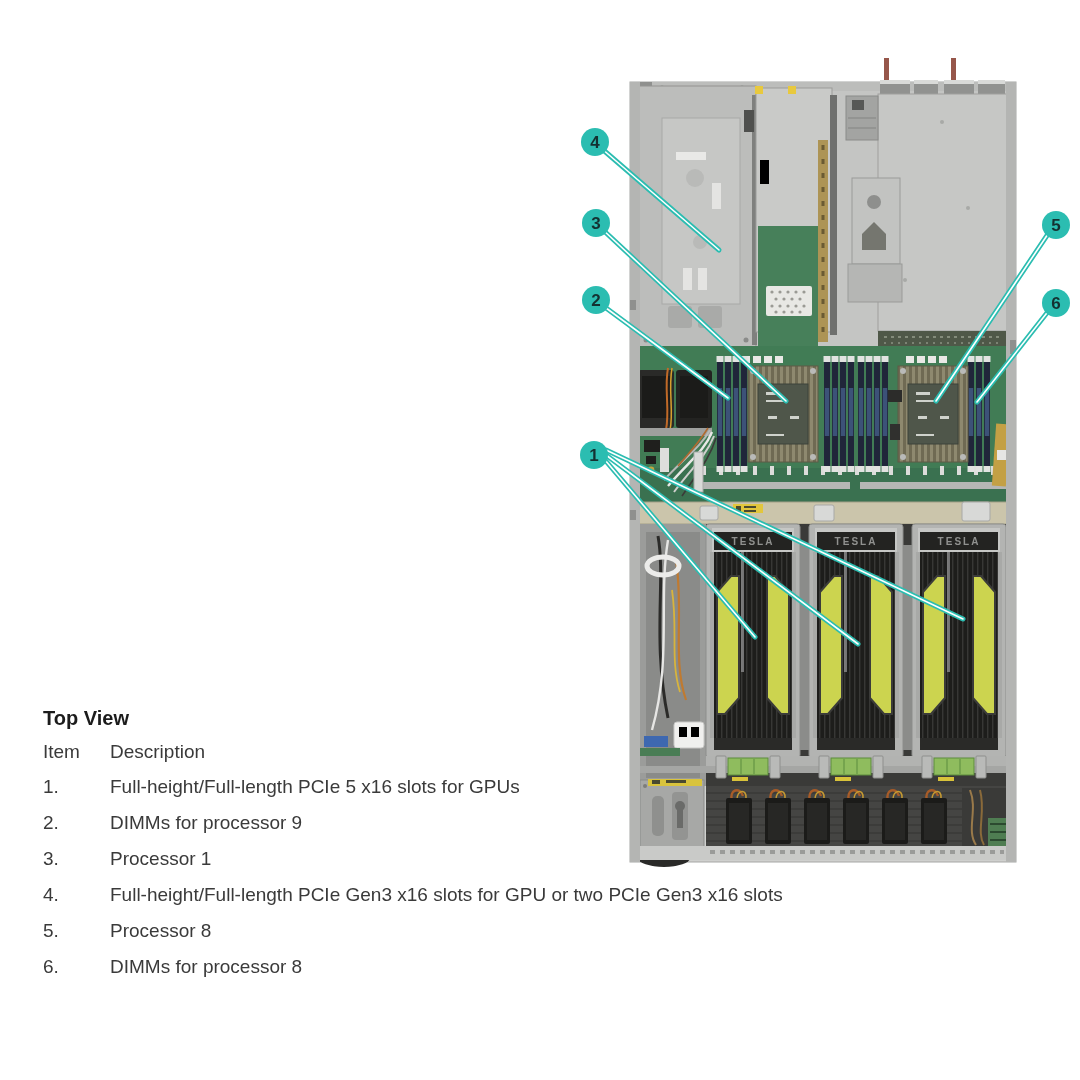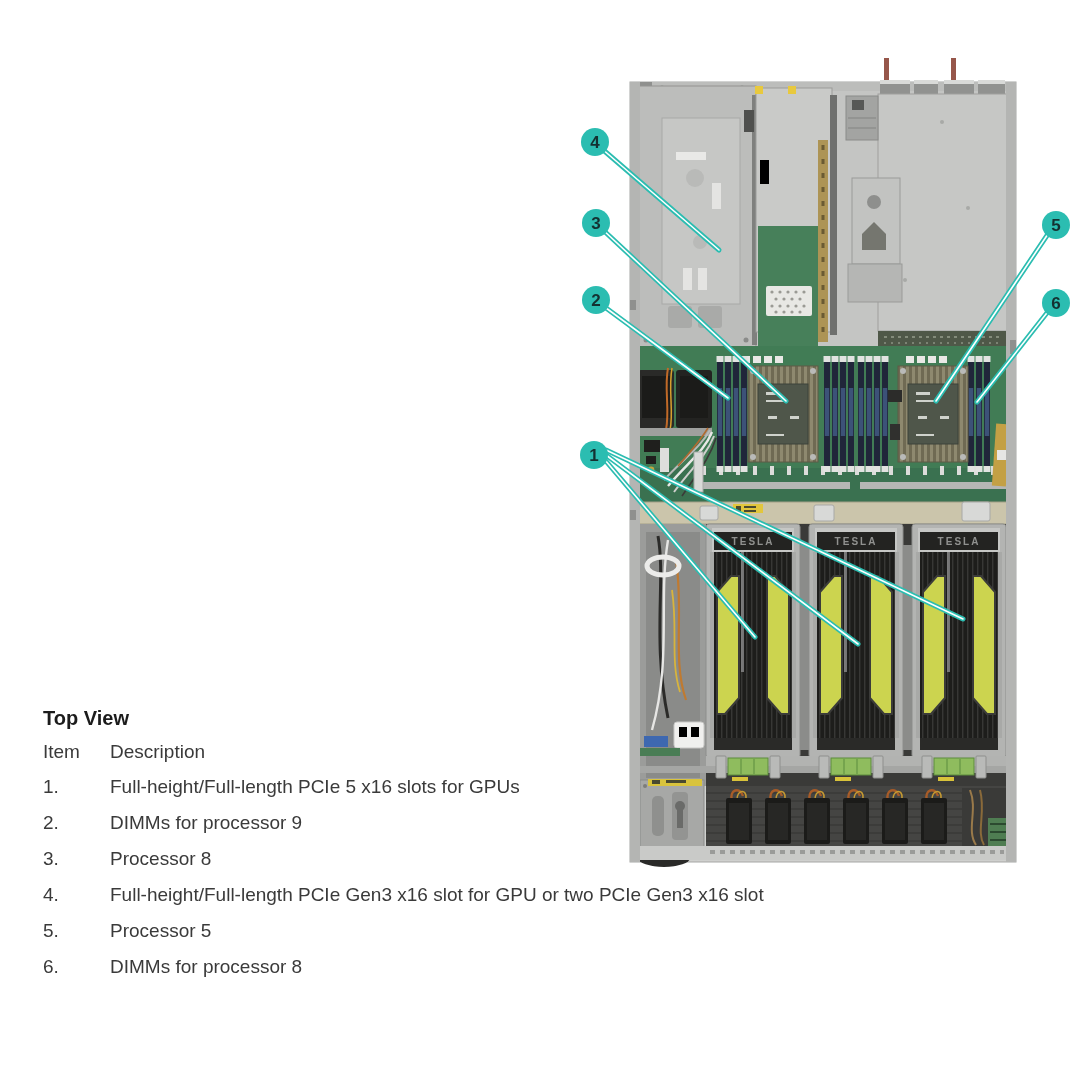--- a/index.html
+++ b/index.html
@@ -468,29 +468,29 @@
   <div class="legend-row">
     <span class="col-item">1.</span>
     <span class="col-desc">Full-height/Full-length PCIe 5 x16 slots for GPUs</span>
   </div>
   <div class="legend-row">
     <span class="col-item">2.</span>
     <span class="col-desc">DIMMs for processor 9</span>
   </div>
   <div class="legend-row">
     <span class="col-item">3.</span>
+    <span class="col-desc">Processor 1</span>
+  </div>
+  <div class="legend-row">
+    <span class="col-item">4.</span>
+    <span class="col-desc">Full-height/Full-length PCIe Gen3 x16 slots for GPU or two PCIe Gen3 x16 slots</span>
+  </div>
+  <div class="legend-row">
+    <span class="col-item">5.</span>
     <span class="col-desc">Processor 8</span>
-  </div>
-  <div class="legend-row">
-    <span class="col-item">4.</span>
-    <span class="col-desc">Full-height/Full-length PCIe Gen3 x16 slot for GPU or two PCIe Gen3 x16 slot</span>
-  </div>
-  <div class="legend-row">
-    <span class="col-item">5.</span>
-    <span class="col-desc">Processor 5</span>
   </div>
   <div class="legend-row">
     <span class="col-item">6.</span>
     <span class="col-desc">DIMMs for processor 8</span>
   </div>
 </div>
 
 </div>
 
 </body></html>

